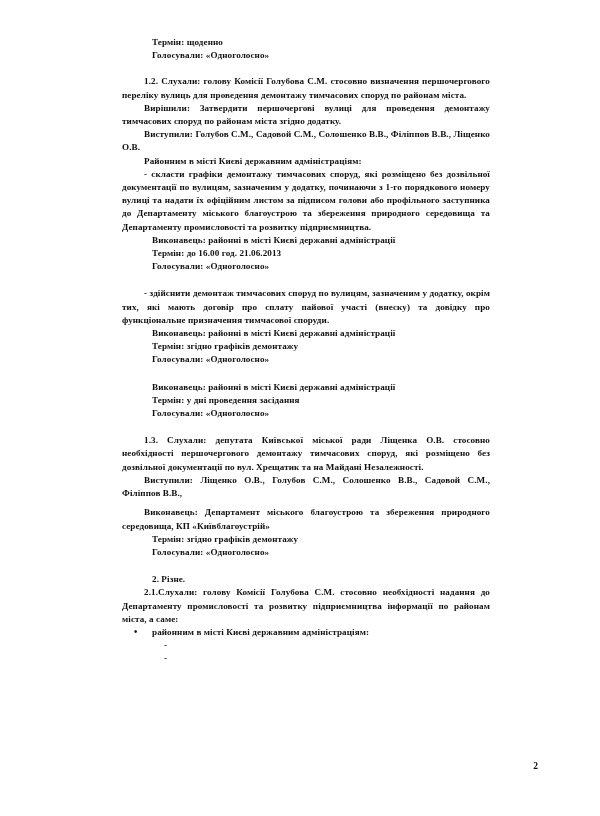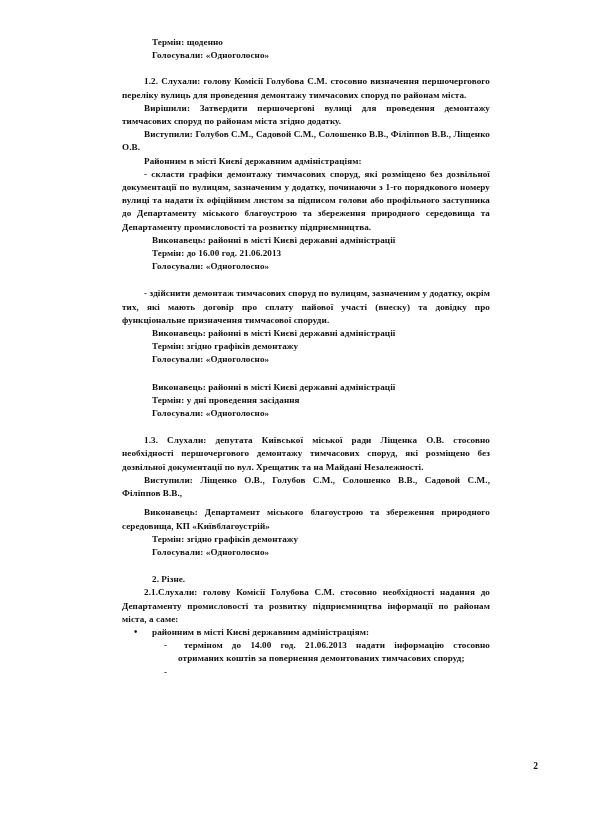--- a/index.html
+++ b/index.html
@@ -144,21 +144,20 @@
     <p class="ind-big">2. Різне.</p>
     <p class="ind">2.1.Слухали: голову Комісії Голубова С.М. стосовно необхідності надання до Департаменту промисловості та розвитку підприємництва інформації по районам міста, а саме:</p>
 
     <div class="bullet-row">
       <span class="bullet-mark">•</span>
       <span class="bullet-text">районним в місті Києві державним адміністраціям:</span>
     </div>
 
     <div class="dash-row sub-indent">
       <span class="dash-mark">-</span>
-      <span class="dash-text">терміном до 14.00 год. 21.06.2013 надати інформацію стосовно отриманих коштів за повернення демонтованих тимчасових споруд;</span>
     </div>
 
     <div class="dash-row sub-indent">
       <span class="dash-mark">-</span>
     </div>
 
   </div>
 
   <div class="page-number">2</div>
 </div>

